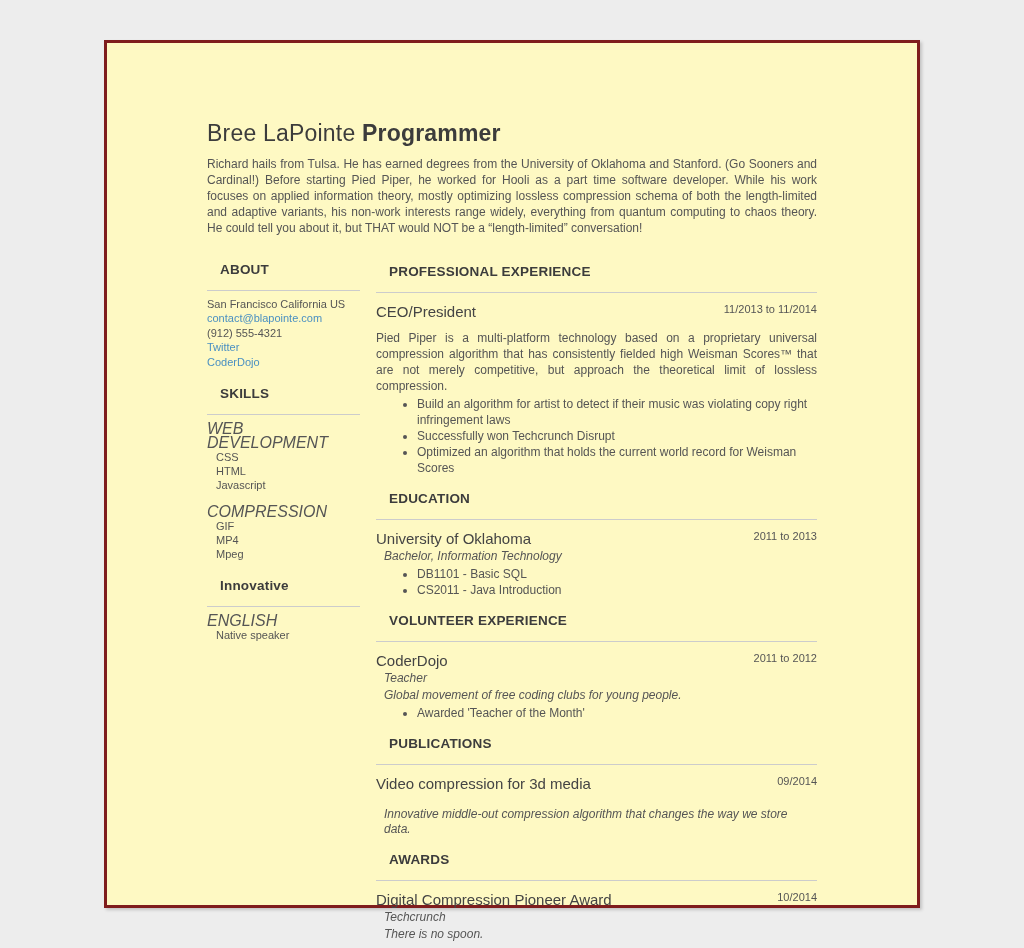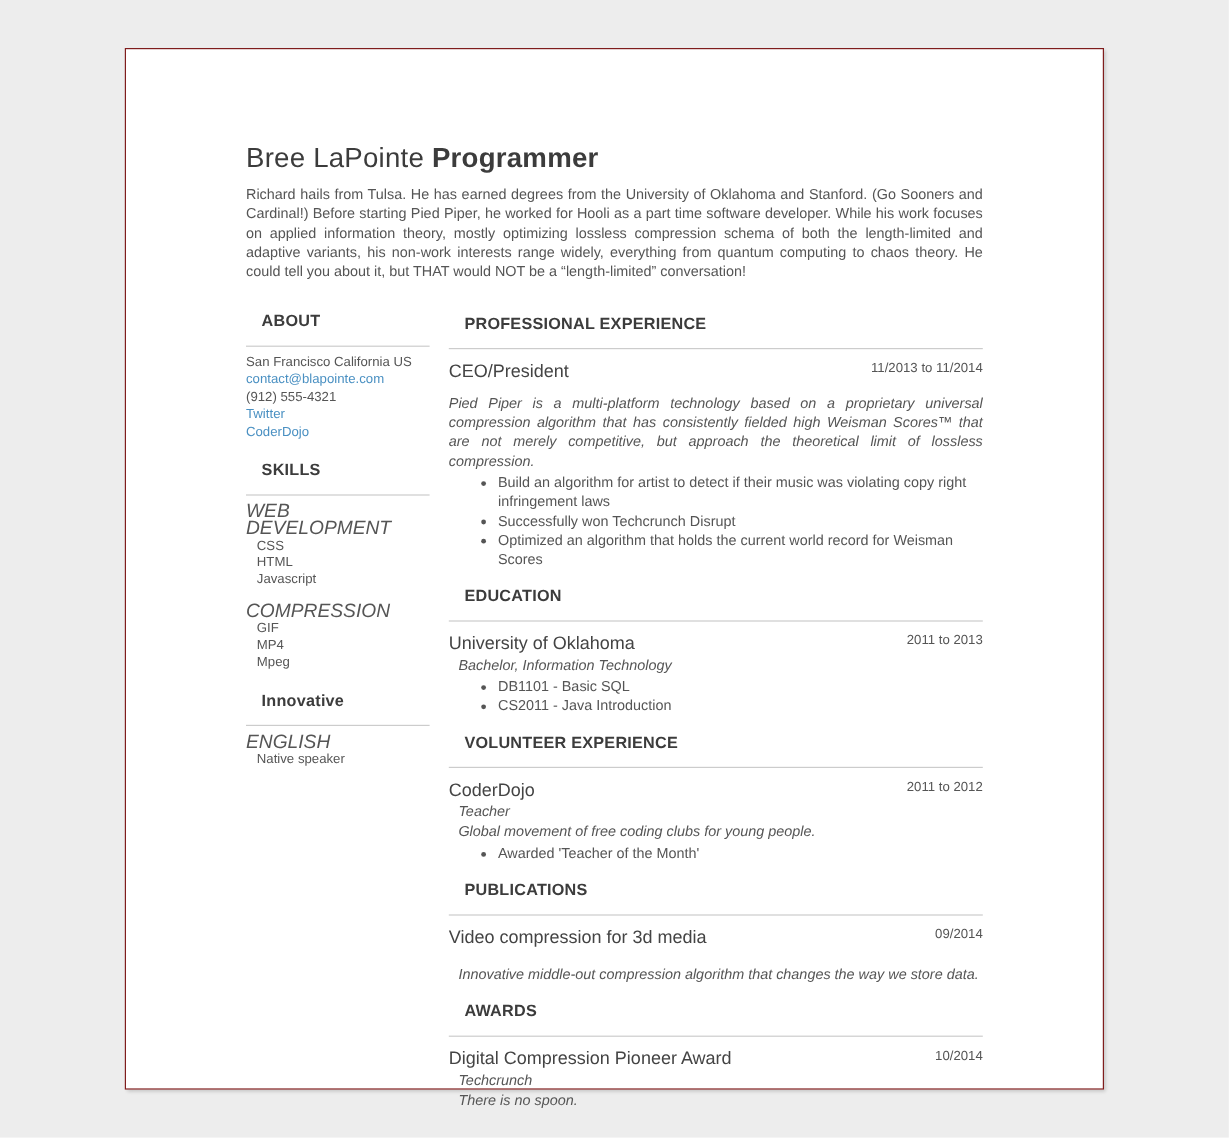--- a/index.html
+++ b/index.html
@@ -6,22 +6,22 @@
   html, body { margin: 0; padding: 0; }
   body {
     width: 1024px; height: 948px;
     background: #ededed;
     font-family: "Liberation Sans", "DejaVu Sans", sans-serif;
     overflow: hidden;
   }
   .sheet {
     width: 816px; height: 868px;
     margin: 40px auto 0;
-    background: #ffffff;
-    border: 1px solid #7f1d1d;
+    background: #fef9c3;
+    border: 3px solid #7f1d1d;
     box-shadow: 2px 2px 3px rgba(0,0,0,0.18);
     padding: 77px 100px 0 100px;
   }
   h1 {
     margin: 0 0 9px 0;
     font-size: 23px;
     font-weight: 400;
     color: #3c3c3c;
     letter-spacing: 0.2px;
   }
@@ -80,21 +80,20 @@
     margin-top: 10px;
   }
   .etitle { font-size: 15px; color: #444; }
   .edate { font-size: 11px; color: #555; white-space: nowrap; }
   .edesc {
     margin: 10px 0 0 0;
     font-size: 12px;
     line-height: 16px;
     color: #555;
     text-align: justify;
-    font-style: italic;
   }
   ul.bullets {
     margin: 2px 0 0 0;
     padding-left: 41px;
     color: #555;
   }
   ul.bullets li {
     font-size: 12px;
     line-height: 16px;
   }

